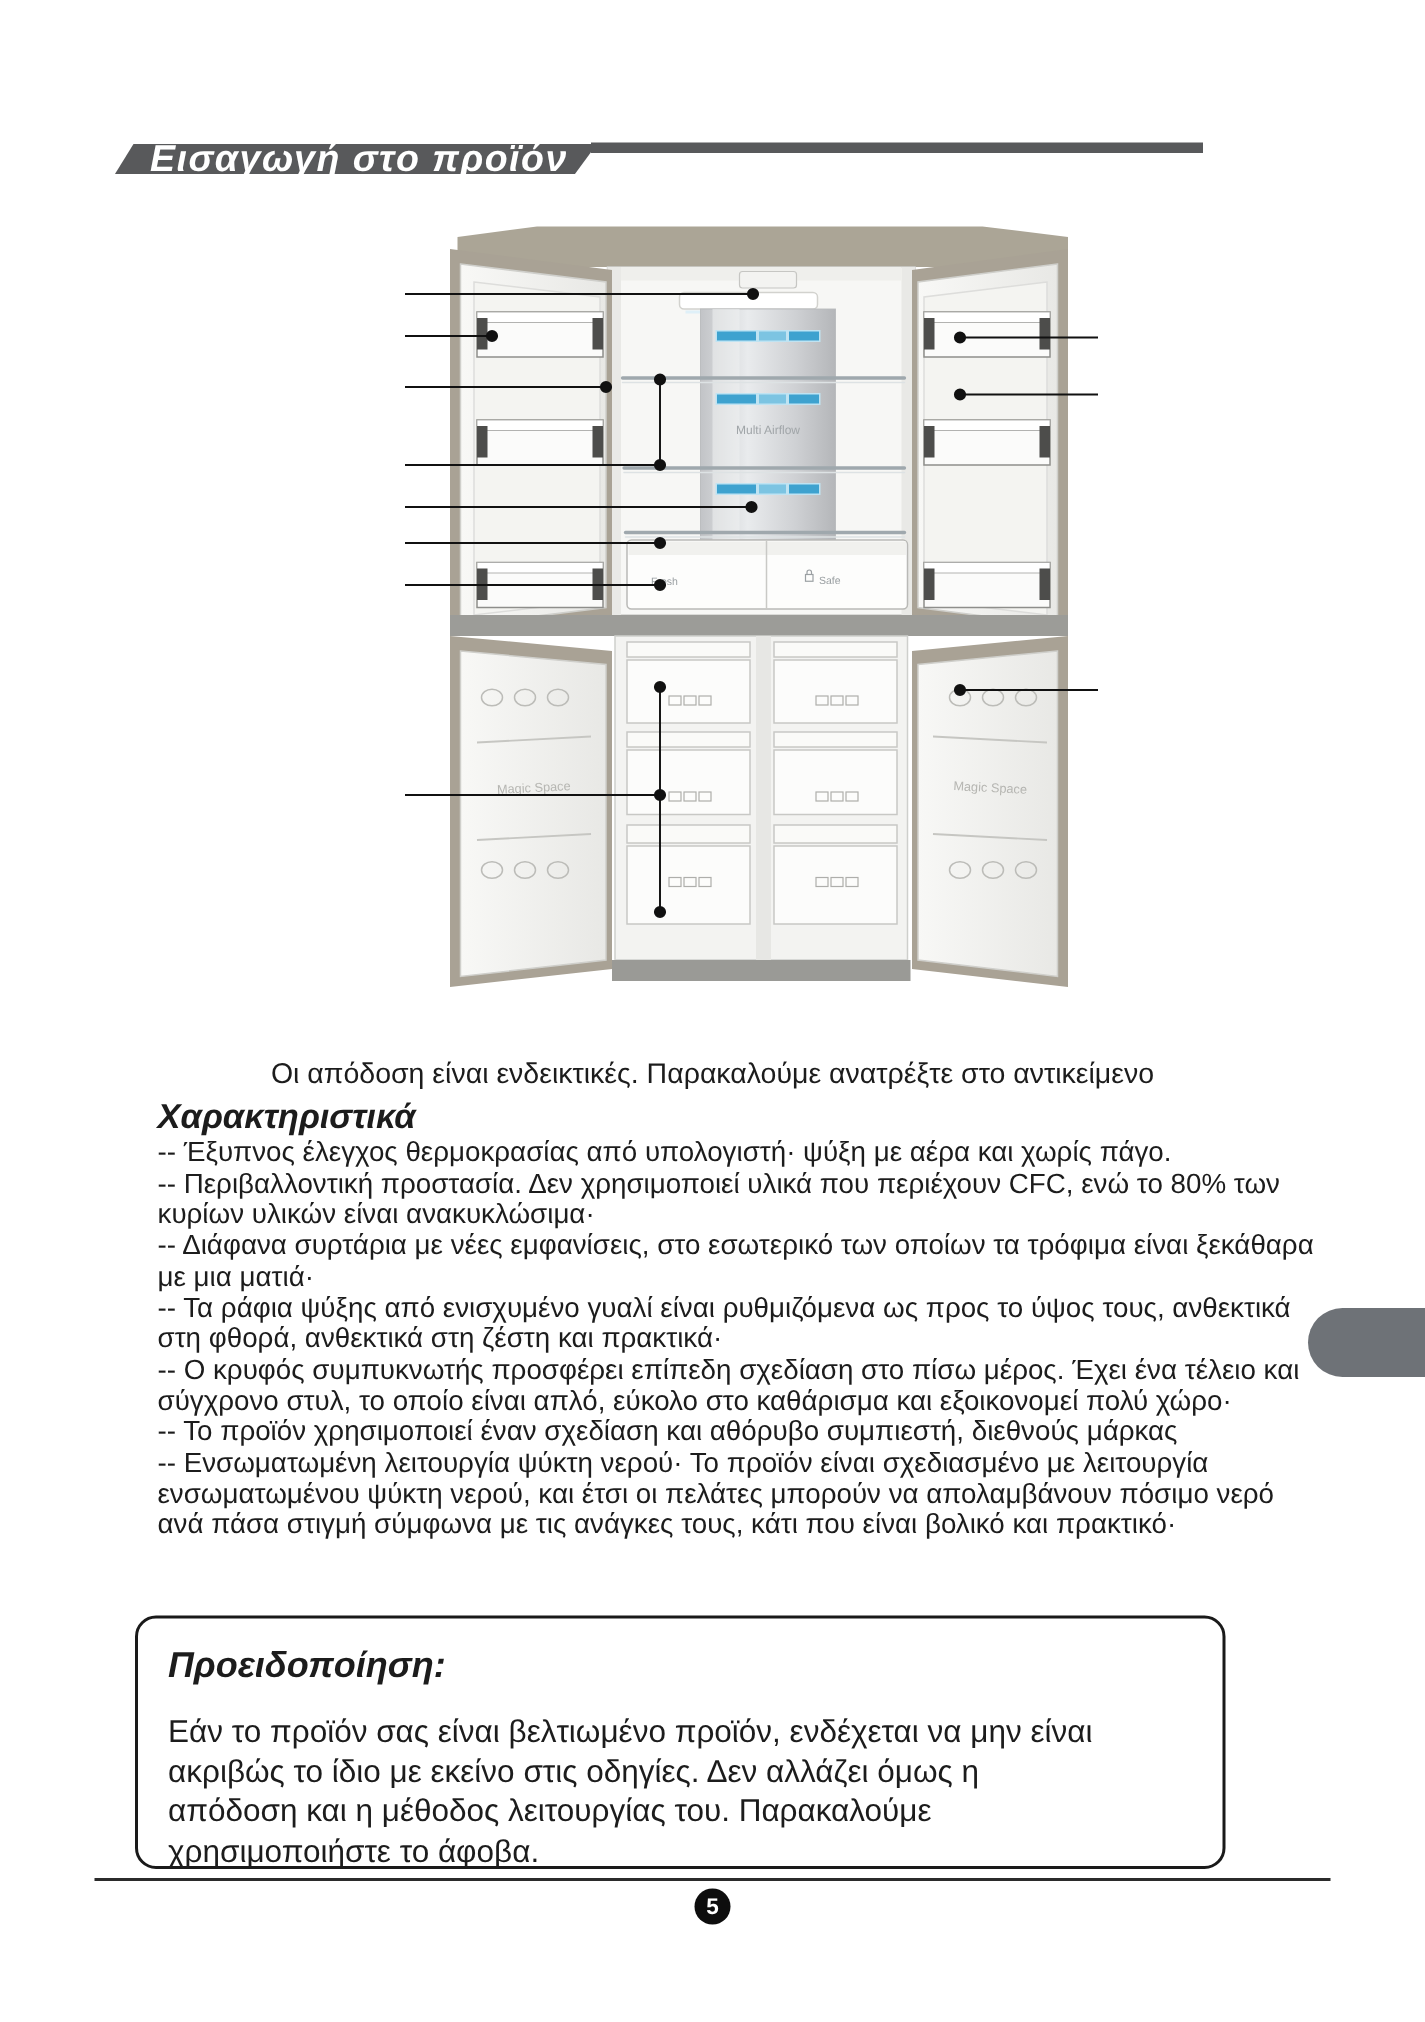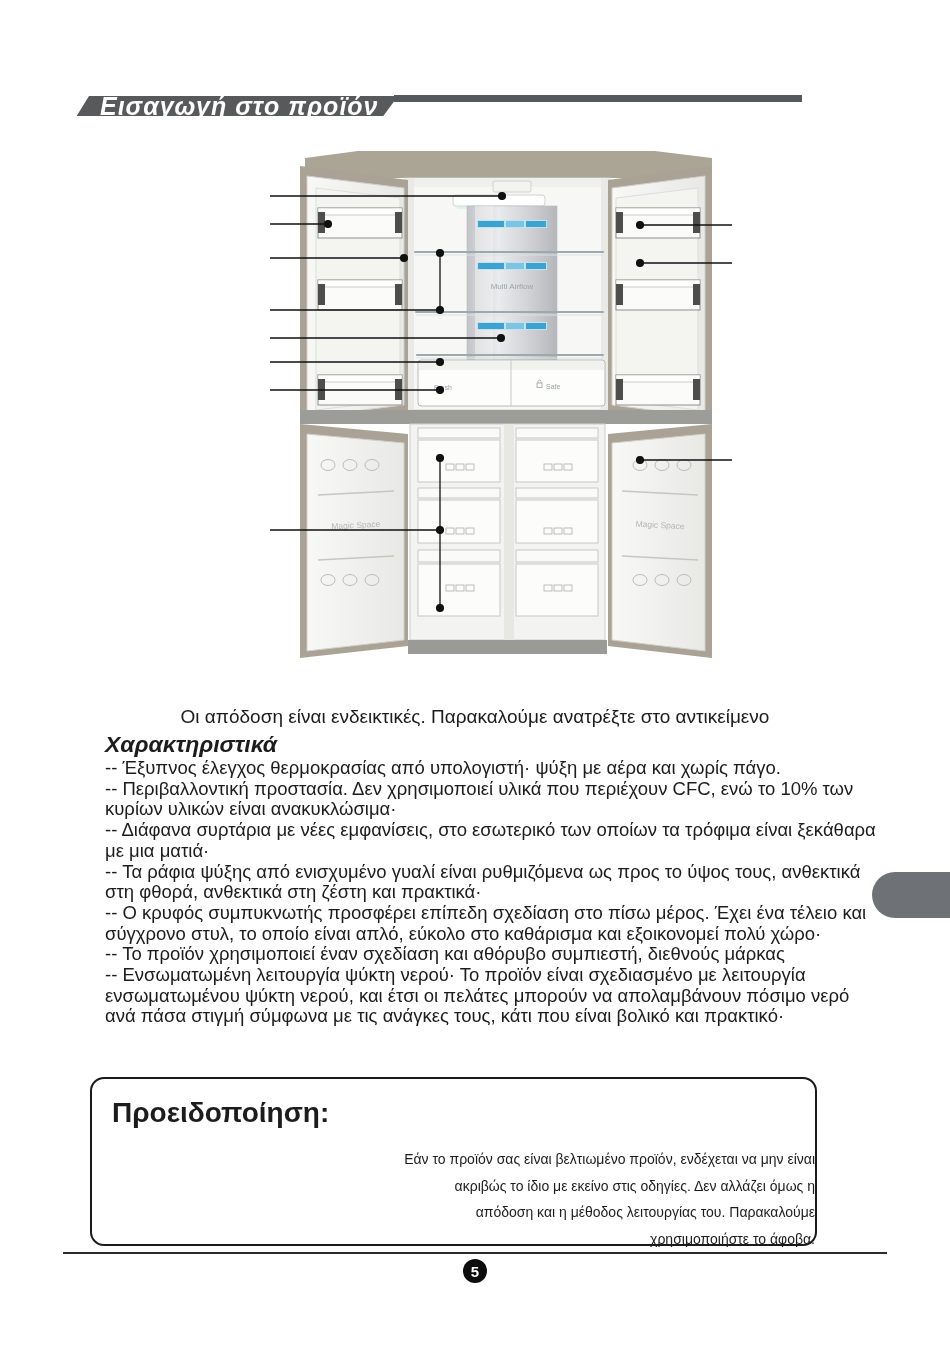--- a/index.html
+++ b/index.html
@@ -18,22 +18,22 @@
 
   
   .caption{position:absolute;left:0;top:706px;width:950px;text-align:center;font-size:19px;}
   .features-heading{position:absolute;left:105px;top:731px;font-size:23px;font-weight:bold;font-style:italic;}
   .features{position:absolute;left:105px;top:758px;width:776px;font-size:18.5px;line-height:20.7px;}
   .feature-item{margin:0;}
 
   
   .warning{position:absolute;left:90px;top:1077px;width:723px;height:165px;
            border:2px solid #1a1a1a;border-radius:14px;background:#ffffff;}
-  .warning-heading{margin:18px 0 0 20px;font-size:28px;font-weight:bold;}
-  .warning-body{margin:17px 0 0 20px;font-size:14px;line-height:26.5px;white-space:pre-line;text-align:right;}
+  .warning-heading{margin:18px 0 0 20px;font-size:24px;font-weight:bold;font-style:italic;}
+  .warning-body{margin:17px 0 0 20px;font-size:21px;line-height:26.5px;white-space:pre-line;}
 
   
   .side-tab{position:absolute;left:872px;top:872px;width:78px;height:46px;background:#6e7277;
             border-radius:23px 0 0 23px;}
 
   
   .footer-rule{position:absolute;left:63px;top:1252px;width:824px;height:2px;background:#2b2b2b;}
   .page-badge{position:absolute;left:463px;top:1259px;width:24px;height:24px;border-radius:50%;
               background:#0d0d0d;color:#ffffff;font-size:15px;font-weight:bold;
               display:flex;align-items:center;justify-content:center;}
@@ -296,21 +296,21 @@
       <line x1="380" y1="312" x2="472" y2="312"></line>
         <circle cx="380" cy="312" r="3.4"></circle>
     </g>
   </svg>
 
   <div class="caption">Οι απόδοση είναι ενδεικτικές. Παρακαλούμε ανατρέξτε στο αντικείμενο</div>
 
   <div class="features-heading">Χαρακτηριστικά</div>
   <div class="features">
     <div class="feature-item">-- Έξυπνος έλεγχος θερμοκρασίας από υπολογιστή· ψύξη με αέρα και χωρίς πάγο.</div>
-    <div class="feature-item">-- Περιβαλλοντική προστασία. Δεν χρησιμοποιεί υλικά που περιέχουν CFC, ενώ το 10% των κυρίων υλικών είναι ανακυκλώσιμα·</div>
+    <div class="feature-item">-- Περιβαλλοντική προστασία. Δεν χρησιμοποιεί υλικά που περιέχουν CFC, ενώ το 80% των κυρίων υλικών είναι ανακυκλώσιμα·</div>
     <div class="feature-item">-- Διάφανα συρτάρια με νέες εμφανίσεις, στο εσωτερικό των οποίων τα τρόφιμα είναι ξεκάθαρα με μια ματιά·</div>
     <div class="feature-item">-- Τα ράφια ψύξης από ενισχυμένο γυαλί είναι ρυθμιζόμενα ως προς το ύψος τους, ανθεκτικά στη φθορά, ανθεκτικά στη ζέστη και πρακτικά·</div>
     <div class="feature-item">-- Ο κρυφός συμπυκνωτής προσφέρει επίπεδη σχεδίαση στο πίσω μέρος. Έχει ένα τέλειο και σύγχρονο στυλ, το οποίο είναι απλό, εύκολο στο καθάρισμα και εξοικονομεί πολύ χώρο·</div>
     <div class="feature-item">-- Το προϊόν χρησιμοποιεί έναν σχεδίαση και αθόρυβο συμπιεστή, διεθνούς μάρκας</div>
     <div class="feature-item">-- Ενσωματωμένη λειτουργία ψύκτη νερού· Το προϊόν είναι σχεδιασμένο με λειτουργία ενσωματωμένου ψύκτη νερού, και έτσι οι πελάτες μπορούν να απολαμβάνουν πόσιμο νερό ανά πάσα στιγμή σύμφωνα με τις ανάγκες τους, κάτι που είναι βολικό και πρακτικό·</div>
   </div>
 
   <div class="warning">
     <div class="warning-heading">Προειδοποίηση:</div>
     <div class="warning-body">Εάν το προϊόν σας είναι βελτιωμένο προϊόν, ενδέχεται να μην είναι

